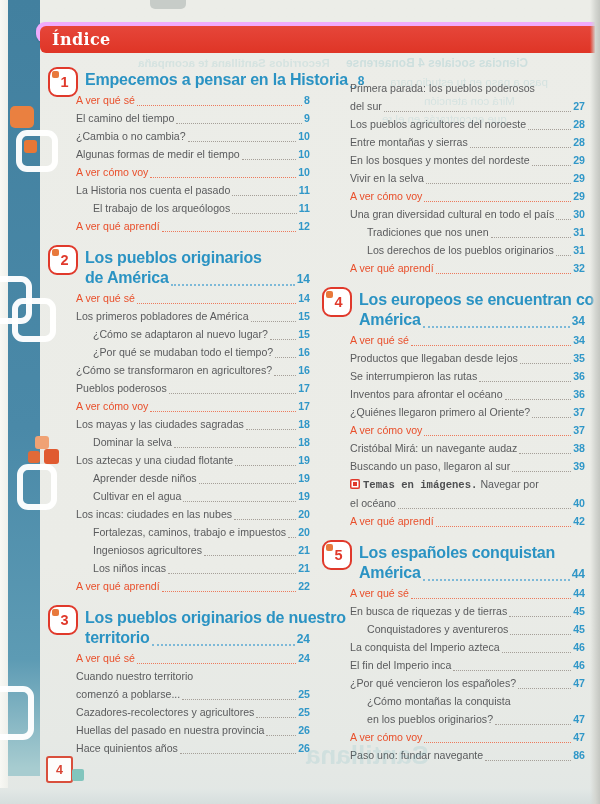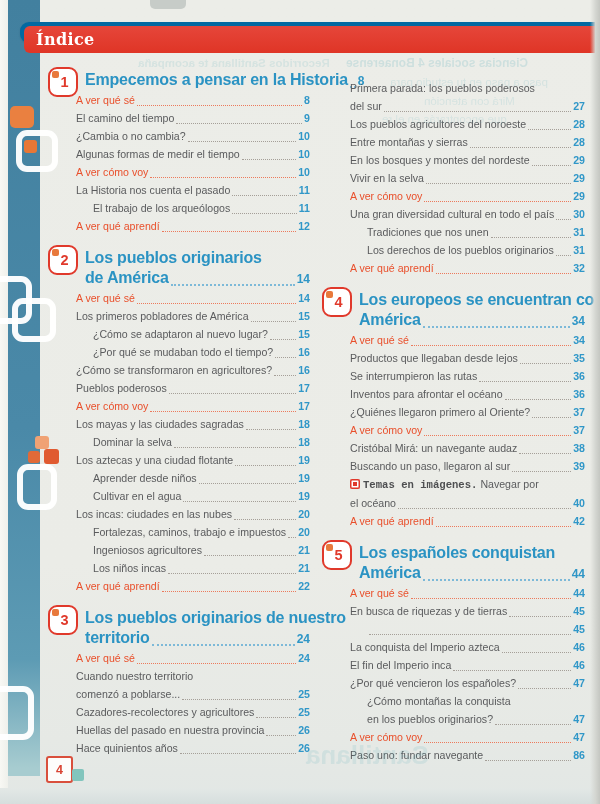--- a/index.html
+++ b/index.html
@@ -22,22 +22,22 @@
     background:linear-gradient(180deg,#e3e8e6,#d6dedd);}
   .top-tab{position:absolute;left:150px;top:0;width:36px;height:9px;
     background:#c7ccc8;border-radius:0 0 5px 5px;}
   
   .strip{position:absolute;left:8px;top:0;width:32px;height:776px;
     background:linear-gradient(180deg,#42809f 0%,#4a89a8 55%,#5d9bb4 85%,#a7ccd0 99%);}
   .deco-outline{position:absolute;border:6px solid rgba(255,255,255,.96);
     border-radius:11px;background:transparent;}
   .deco-square{position:absolute;border-radius:3px;}
   
-  .header-wrap{position:absolute;left:20px;top:22px;right:0;height:21px;
-    background:#0369a1;border-radius:9px 0 0 9px;box-shadow:0 1px 2px rgba(0,0,0,.12);}
+  .header-wrap{position:absolute;left:36px;top:22px;right:0;height:21px;
+    background:#f0abfc;border-radius:9px 0 0 9px;box-shadow:0 1px 2px rgba(0,0,0,.12);}
   .header-bar{position:absolute;left:4px;top:4px;right:0;height:27px;
     background:linear-gradient(180deg,#e6463a,#df3526);border-radius:6px 0 0 6px;}
   .header-title{color:#ffffff;font-family:"DejaVu Serif", serif;font-weight:bold;
     font-size:16px;line-height:27px;padding-left:12px;letter-spacing:.4px;}
   
   .col{position:absolute;top:70px;}
   #col-left{left:48px;width:262px;}
   #col-right{left:322px;width:263px;top:79px;}
   .section{position:relative;margin-bottom:13px;}
   .badge{position:absolute;left:0;top:-3px;width:26px;height:26px;background:#ffffff;
@@ -558,20 +558,21 @@
         </div>
         <div>
           <div class="row irow gray">
             <span class="lbl"><span>En busca de riquezas y de tierras</span></span>
             <div class="dots"></div>
             <span class="pg">45</span>
           </div>
         </div>
         <div class="indent1">
           <div class="row irow gray">
+            <span class="lbl"><span>Conquistadores y aventureros</span></span>
             <div class="dots"></div>
             <span class="pg">45</span>
           </div>
         </div>
         <div>
           <div class="row irow gray">
             <span class="lbl"><span>La conquista del Imperio azteca</span></span>
             <div class="dots"></div>
             <span class="pg">46</span>
           </div>

